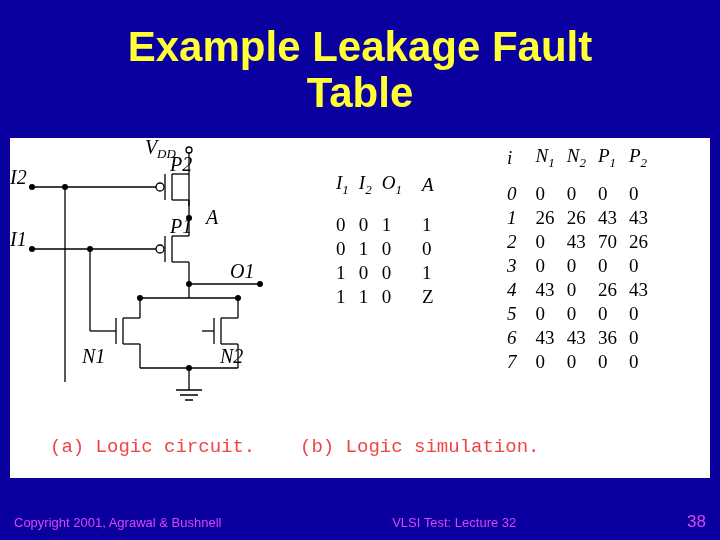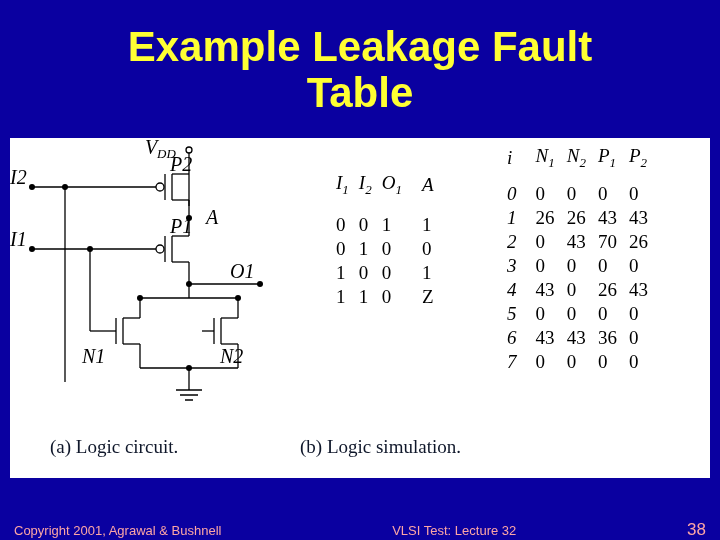--- a/index.html
+++ b/index.html
@@ -45,23 +45,23 @@
     fill: #000;
   }
   .svg-label-sub {
     font-family: "Times New Roman", Times, serif;
     font-style: italic;
     font-size: 13px;
     fill: #000;
   }
   .caption {
     position: absolute;
-    font-family: Liberation Serif, serif;
+    font-family: Liberation Mono, monospace;
     font-size: 19px;
-    color: #0f172a;
+    color: #ef4444;
   }
   .sim-table {
     position: absolute;
     left: 320px;
     top: 32px;
     font-family: "Times New Roman", Times, serif;
     font-style: italic;
     font-size: 19px;
     color: #000;
   }
@@ -77,26 +77,26 @@
     font-size: 19px;
     color: #000;
   }
   .leak-table td { padding: 0 5px; }
   .leak-table .hdr td { font-style: italic; padding-bottom: 10px; }
   .leak-table sub { font-style: italic; font-size: 13px; }
   .leak-table .idx { font-style: italic; }
   .footer {
     position: absolute;
     left: 0;
-    bottom: 10px;
+    bottom: 18px;
     width: 720px;
     display: flex;
     justify-content: space-between;
     align-items: center;
-    color: #fca5a5;
+    color: #d946ef;
     font-size: 13px;
     padding: 0 14px;
     box-sizing: border-box;
   }
   .footer .pn { font-size: 17px; }
 </style>
 </head>
 <body>
 
 <div class="slide">

